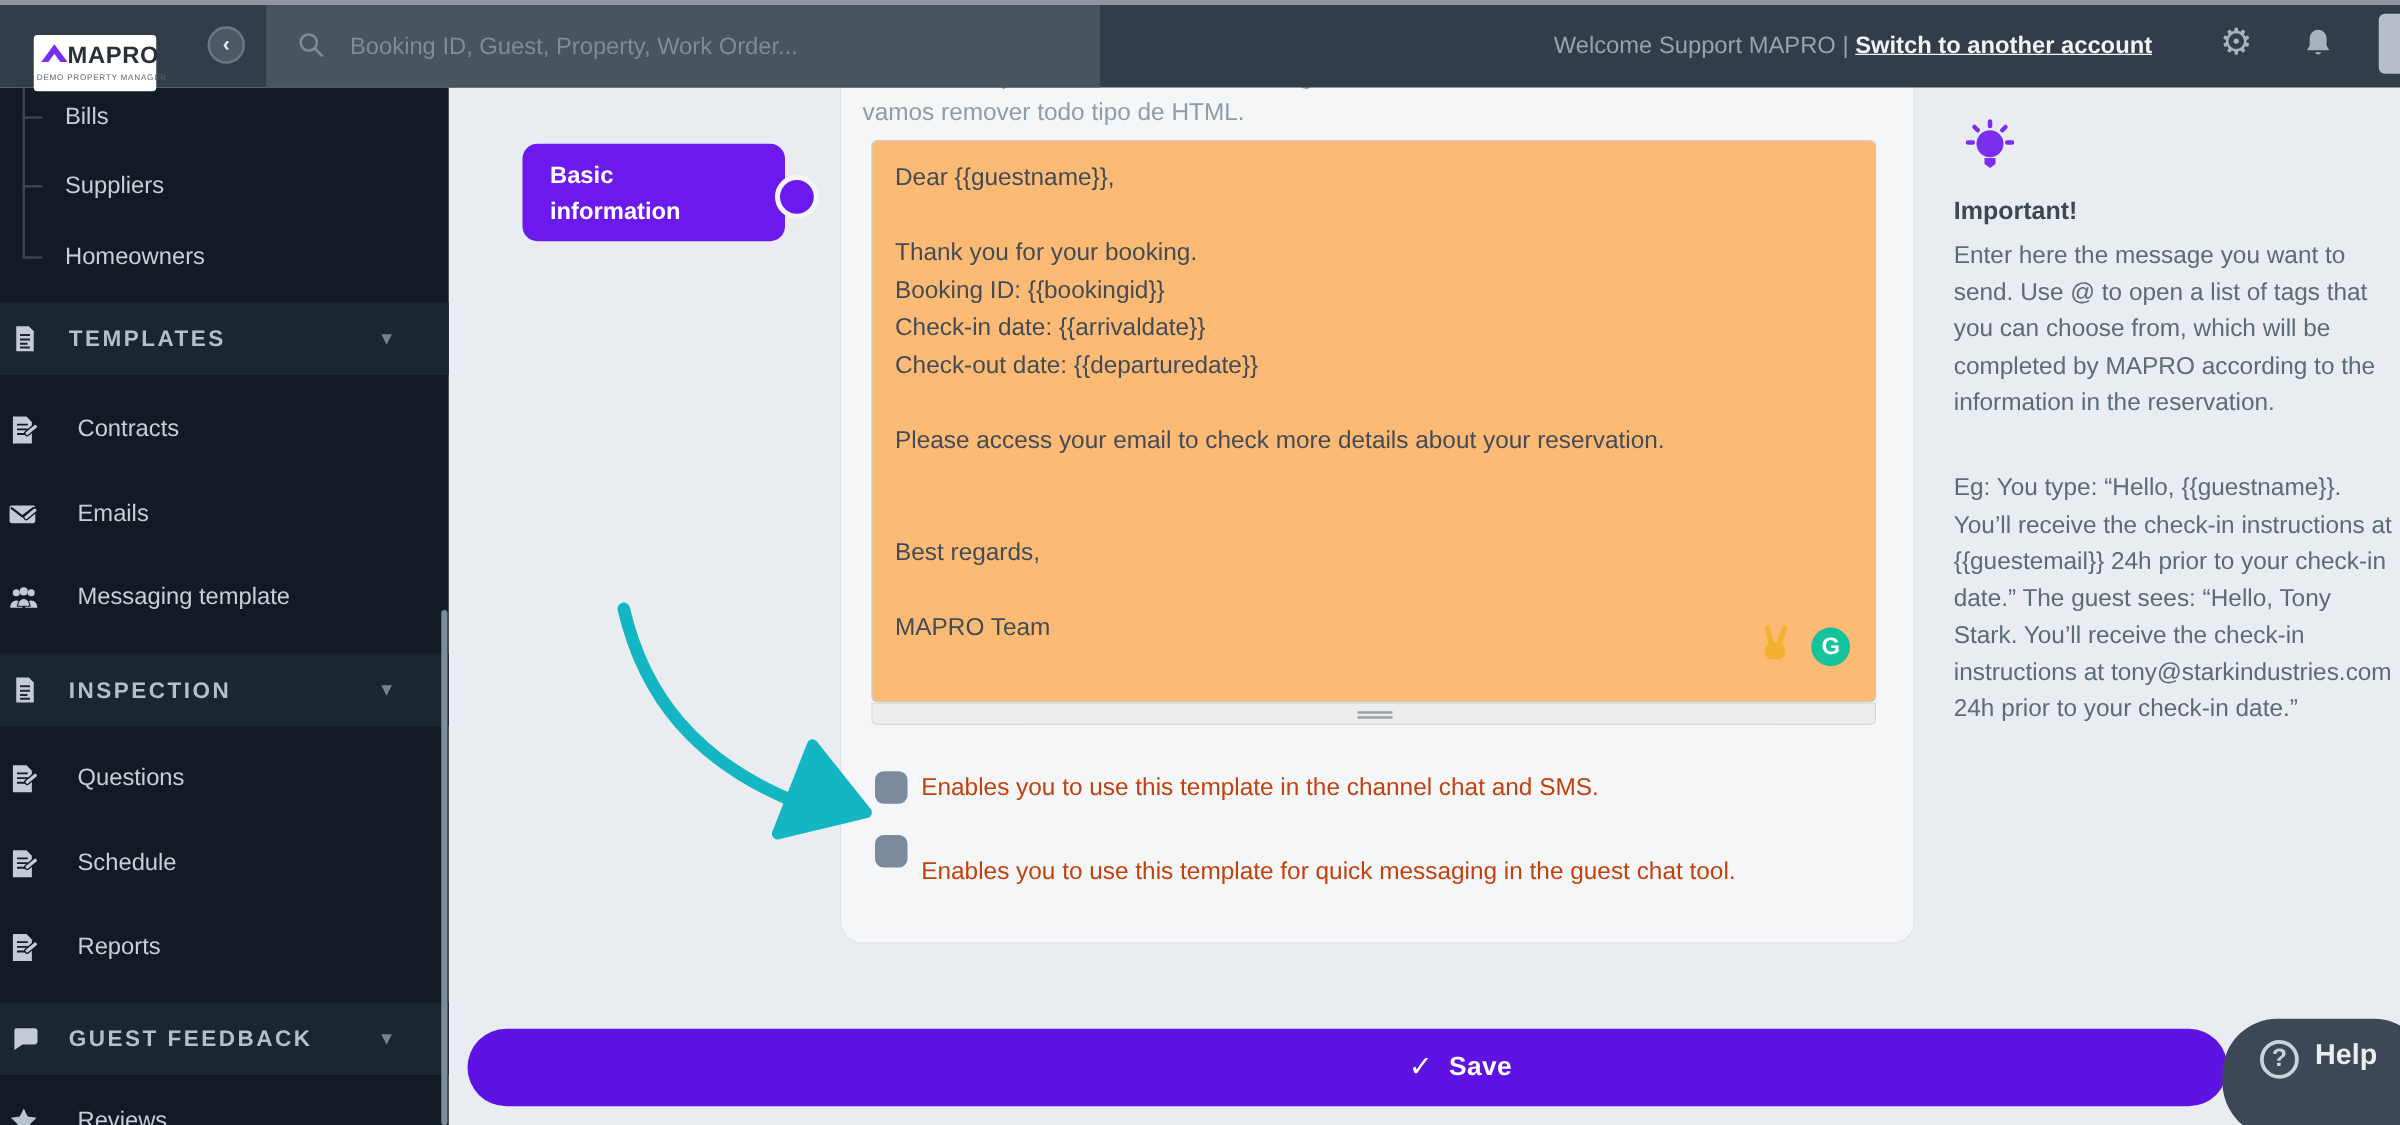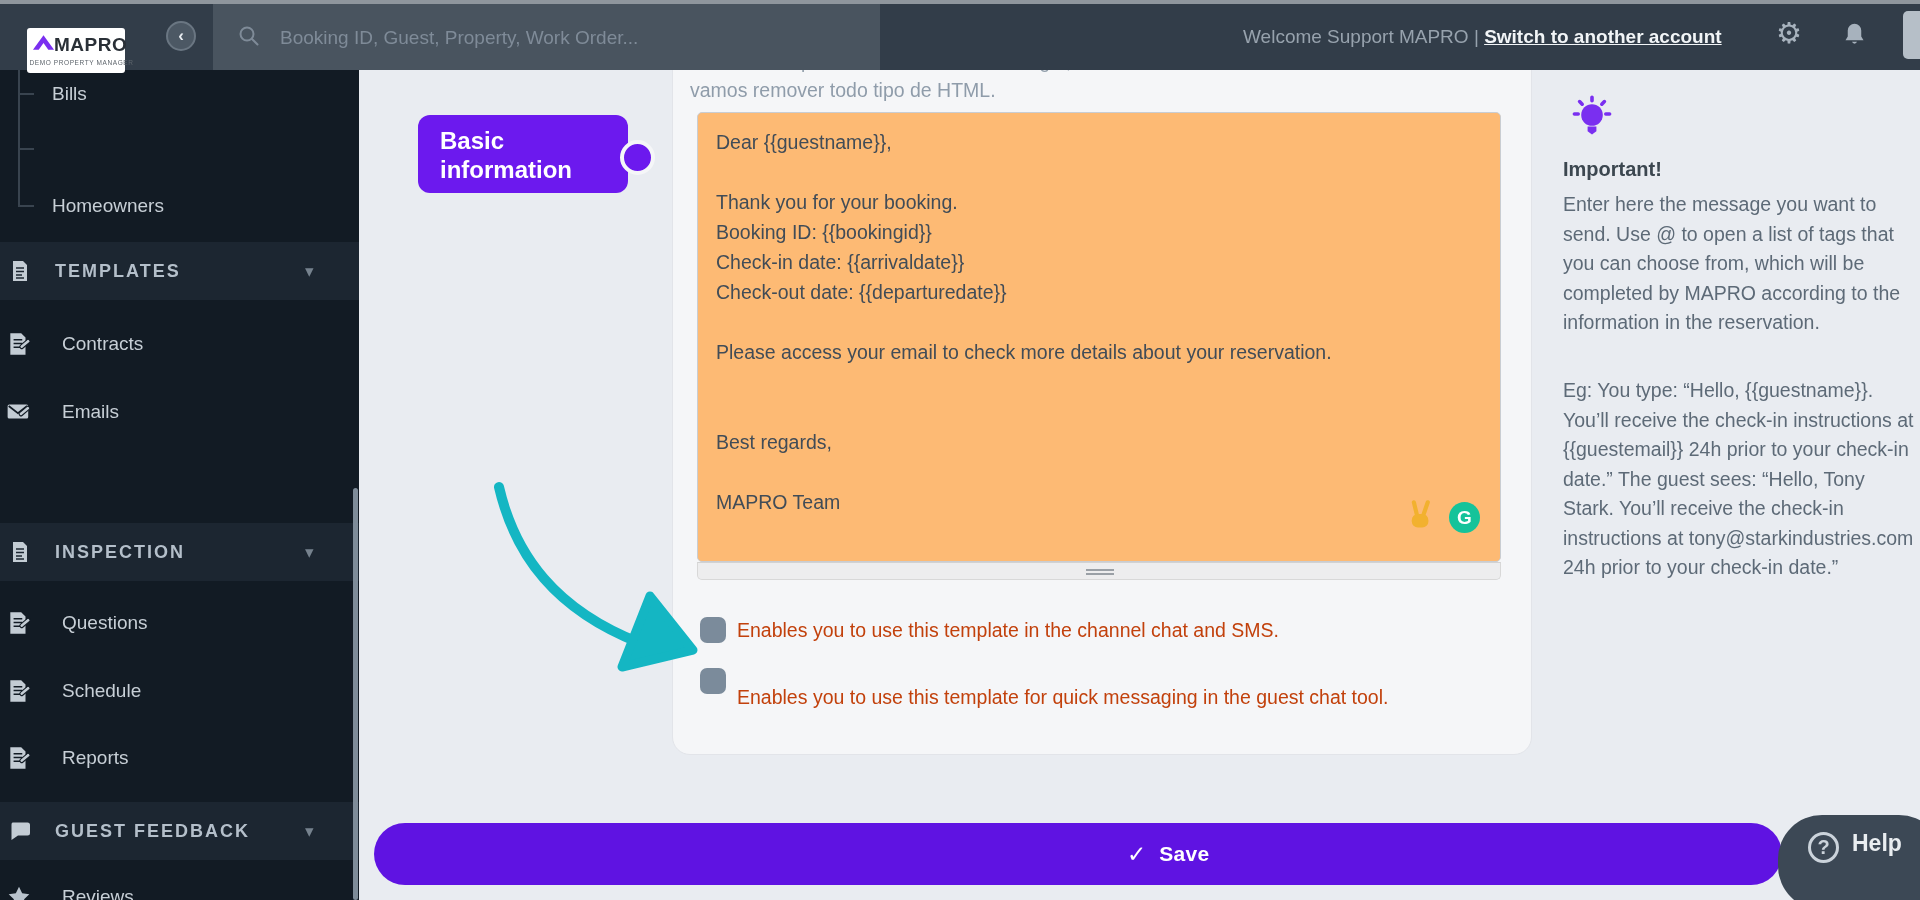--- a/index.html
+++ b/index.html
@@ -62,21 +62,21 @@
   .grip2{top:10px;}
   .cb-box{width:26px;height:26px;border-radius:7px;background:#7b8b9b;z-index:2;cursor:pointer;}
   .cb1{left:700px;top:617px;}
   .cb2{left:700px;top:668px;}
   .cb-label{left:737px;height:26px;line-height:27px;font-size:19.5px;color:#c2410c;z-index:2;white-space:nowrap;}
   .cbl1{top:617px;}
   .cbl2{top:668px;margin-top:16px;}
 
   
   .info-tab{left:418px;top:115px;width:210px;height:78px;background:#6c19ee;border-radius:12px;z-index:2;
-    color:#ffffff;font-size:24px;font-weight:bold;line-height:29px;padding:11px 0 0 22px;box-sizing:border-box;cursor:pointer;}
+    color:#ffffff;font-size:19px;font-weight:bold;line-height:29px;padding:11px 0 0 22px;box-sizing:border-box;cursor:pointer;}
   .info-dot{left:620px;top:140px;width:27px;height:27px;border-radius:50%;background:#6c19ee;border:4px solid #f5f6f8;box-sizing:content-box;z-index:3;}
 
   
   .arrow-svg{left:480px;top:455px;width:240px;height:235px;z-index:4;pointer-events:none;}
 
   
   .bulb{left:1568px;top:94px;width:48px;height:48px;z-index:2;}
   .hp-head{left:1563px;top:158px;font-size:20px;font-weight:bold;color:#3c4750;z-index:2;}
   .hp-para{left:1563px;width:354px;font-size:19.5px;line-height:29.5px;color:#5d6a77;z-index:2;}
   .hp-p1{top:190px;}
@@ -130,20 +130,23 @@
 
 <div class="abs sidebar">
   <div class="tree-v"></div>
   <div class="tree-t" style="top:23px"></div>
   <div class="tree-t" style="top:78px"></div>
   <div class="tree-t" style="top:135px"></div>
 
   <div class="nav-row nav-sub" style="top:2px">
     <span class="nav-label">Bills</span>
   </div>
+  <div class="nav-row nav-sub" style="top:57px">
+    <span class="nav-label">Suppliers</span>
+  </div>
   <div class="nav-row nav-sub" style="top:114px">
     <span class="nav-label">Homeowners</span>
   </div>
 
   <div class="nav-section" style="top:172px">
     <svg class="nav-ico" viewBox="0 0 24 24">
       <path d="M5 2h10l4 4v16H5z" fill="#c3ccd4"></path>
       <g stroke="#1c2631" stroke-width="1.6">
           <path d="M8 9h8M8 12.5h8M8 16h6M8 19h8"></path>
         </g>
@@ -162,20 +165,33 @@
     </svg>
     <span class="nav-label">Contracts</span>
   </div>
   <div class="nav-row nav-item" style="top:320px">
     <svg class="nav-ico" viewBox="0 0 24 24">
       <rect x="1.5" y="5" width="19" height="13" rx="1.5" fill="#c3ccd4"></rect>
       <path d="M2.5 6.5l8.5 6.5 8.5-6.5" stroke="#121b24" stroke-width="1.6" fill="none"></path>
       <rect x="11.5" y="13.5" width="11.5" height="3.4" rx="1.4" transform="rotate(-40 11.5 13.5)" fill="#c3ccd4" stroke="#121b24" stroke-width="1"></rect>
     </svg>
     <span class="nav-label">Emails</span>
+  </div>
+  <div class="nav-row nav-item" style="top:386px">
+    <svg class="nav-ico" viewBox="0 0 24 24">
+      <g fill="#c3ccd4">
+        <circle cx="6.5" cy="8.5" r="2.6"></circle>
+          <circle cx="17.5" cy="8.5" r="2.6"></circle>
+          <circle cx="12" cy="7.5" r="3"></circle>
+        <path d="M2 19.5c0-3.2 2-5.3 4.5-5.3s4.5 2.1 4.5 5.3z"></path>
+        <path d="M13 19.5c0-3.2 2-5.3 4.5-5.3s4.5 2.1 4.5 5.3z"></path>
+        <path d="M7.3 18.5c.5-3.6 2.3-5.8 4.7-5.8s4.2 2.2 4.7 5.8z" stroke="#121b24" stroke-width=".8"></path>
+      </g>
+    </svg>
+    <span class="nav-label">Messaging template</span>
   </div>
 
   <div class="nav-section" style="top:453px">
     <svg class="nav-ico" viewBox="0 0 24 24">
       <path d="M5 2h10l4 4v16H5z" fill="#c3ccd4"></path>
       <g stroke="#1c2631" stroke-width="1.6">
           <path d="M8 9h8M8 12.5h8M8 16h6M8 19h8"></path>
         </g>
     </svg>
     <span class="nav-label">INSPECTION</span>

